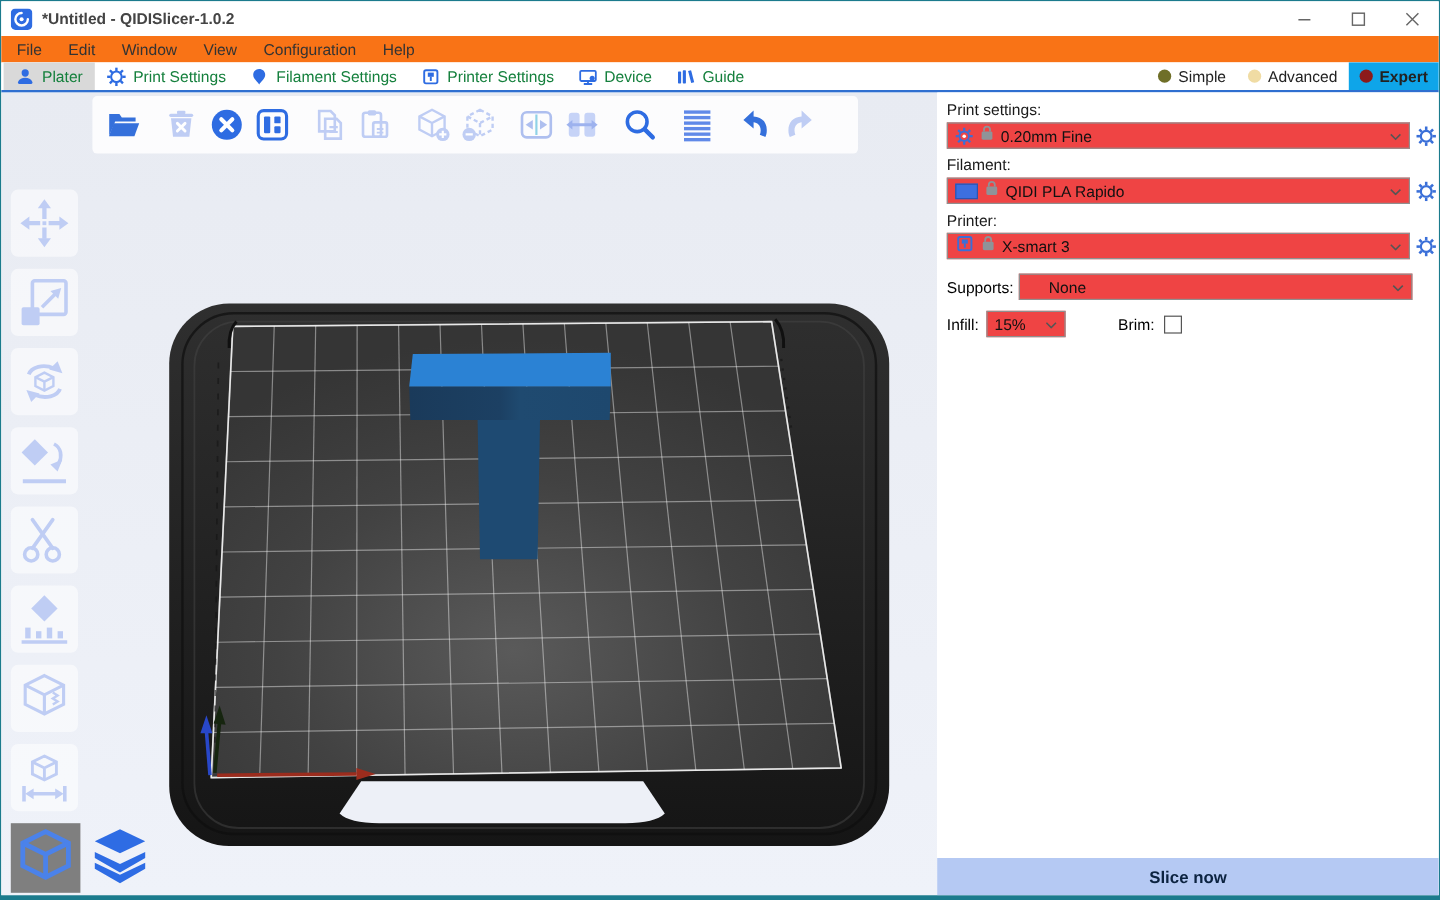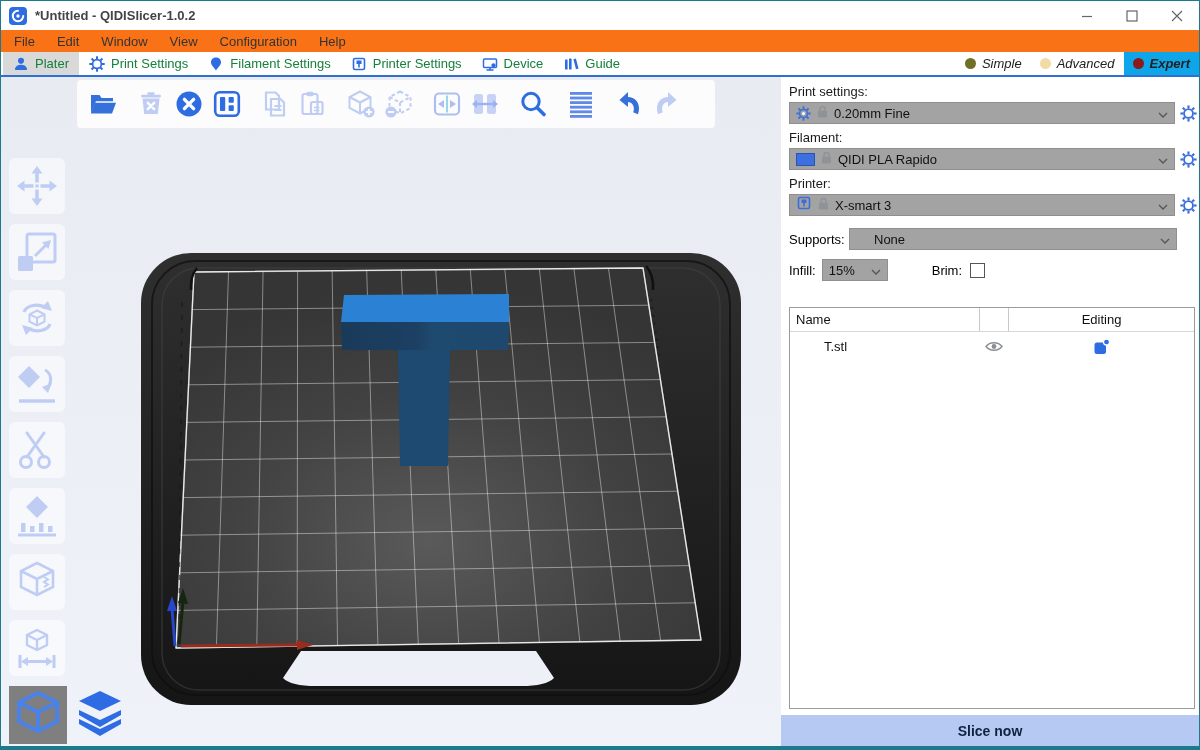--- a/index.html
+++ b/index.html
@@ -16,21 +16,21 @@
   .win-btn { width:45px; height:29px; display:flex; align-items:center; justify-content:center; }
   
   .menubar { height:22px; display:flex; align-items:center; padding-left:2px; background:#f97316; }
   .menu-item { font-size:13px; color:#333; padding:0 11px; height:100%; display:flex; align-items:center; }
   
   .tabbar { height:25px; display:flex; align-items:stretch; background:#fff; border-bottom:2px solid #2F6FD0; padding-left:2px; }
   .tab { display:flex; align-items:center; gap:6px; padding:0 10px; font-size:13px; color:#15803d; }
   .tab.active { background:#d9d9d9; }
   .ticon { width:16px; height:16px; display:flex; }
   .modes { margin-left:auto; display:flex; align-items:stretch; }
-  .mode { display:flex; align-items:center; gap:6px; padding:0 9px; font-size:13px; color:#222;font-style:italic; }
+  .mode { display:flex; align-items:center; gap:6px; padding:0 9px; font-size:13px; color:#222; }
   .mode .dot { width:11px; height:11px; border-radius:50%; display:inline-block; }
   .dot-simple { background:#6F6F28; }
   .dot-advanced { background:#F0DCA4; }
   .dot-expert { background:#8C1A1A; }
   .mode.active { background:#0ea5e9; font-weight:bold; }
   
   .main { display:flex; height:669px; }
   .viewport { position:relative; width:780px; height:669px; flex:0 0 auto; overflow:hidden; }
   .viewport svg.scene { position:absolute; left:0; top:0; }
   
@@ -46,21 +46,21 @@
   .gz-btn { width:56px; height:56px; border-radius:6px; background:rgba(255,255,255,0.55); display:flex; align-items:center; justify-content:center; }
   
   .view-toggles { position:absolute; left:8px; top:609px; display:flex; gap:4px; }
   .vt-btn { width:58px; height:58px; display:flex; align-items:center; justify-content:center; }
   .vt-btn.active { background:#7f7f7f; }
   
   .side-panel { width:418px; background:#fff; display:flex; flex-direction:column; }
   .panel-content { flex:1; display:flex; flex-direction:column; padding:6px 2px 0 8px; min-height:0; }
   .p-label { font-size:13px; color:#1a1a1a; margin:1px 0 3px; }
   .combo-row { display:flex; align-items:center; gap:5px; margin-bottom:5px; }
-  .combo { flex:1; height:22px; border:1px solid #8f8f8f; background:#a3a3a3; display:flex; align-items:center; padding:0 6px; gap:6px; }
+  .combo { flex:1; height:22px; border:1px solid #8f8f8f; background:#ef4444; display:flex; align-items:center; padding:0 6px; gap:6px; }
   .combo .cval { flex:1; font-size:13px; color:#111; white-space:nowrap; overflow:hidden; }
   .swatch { width:19px; height:13px; background:#3D6FE0; border:1px solid #2b54b0; flex:0 0 auto; }
   .gear-btn { width:17px; height:17px; display:flex; flex:0 0 auto; }
   .supports-row { display:flex; align-items:center; margin:7px 0 6px; }
   .supports-row .p-inline-label { font-size:13px; width:60px; }
   .supports-row .combo { margin-right:20px; }
   .infill-row { display:flex; align-items:center; margin:3px 0 24px; }
   .infill-row .p-inline-label { font-size:13px; }
   .combo-small { width:66px; flex:none; margin-left:6px; }
   .brim-label { margin-left:44px; }
@@ -642,39 +642,17 @@
           <div class="combo combo-small">
             <span class="cval">15%</span>
             <span><svg viewBox="0 0 10 6" width="10" height="6">
                   <path d="M1 1l4 4 4-4" fill="none" stroke="#555" stroke-width="1.3"></path>
                 </svg></span>
           </div>
           <span class="p-inline-label brim-label">Brim:</span>
           <span class="checkbox"></span>
         </div>
 
-        <div class="obj-table">
-          <div class="ot-header">
-            <span class="ot-col-name">Name</span>
-            <span class="ot-col-eye"></span>
-            <span class="ot-col-edit">Editing</span>
-          </div>
-          <div class="ot-row">
-            <span class="ot-col-name">T.stl</span>
-            <span class="ot-col-eye">
-              <svg viewBox="0 0 20 13" width="20" height="13">
-                  <path d="M2 6.5C6 1.5 14 1.5 18 6.5 14 11.5 6 11.5 2 6.5z" fill="none" stroke="#8B8F94" stroke-width="1.4"></path>
-                  <circle cx="10" cy="6.5" r="2.4" fill="#8B8F94"></circle>
-                </svg>
-            </span>
-            <span class="ot-col-edit">
-              <svg viewBox="0 0 17 17" width="17" height="17">
-                  <rect x="1.5" y="4.5" width="11.5" height="11.5" rx="2.5" fill="#2E6CE2"></rect>
-                  <circle cx="13.5" cy="4" r="3" fill="#2E6CE2" stroke="#fff" stroke-width="1.3"></circle>
-                </svg>
-            </span>
-          </div>
-        </div>
       </div>
       <button class="slice-btn">Slice now</button>
     </div>
   </div>
 </div>
 
 </body></html>

